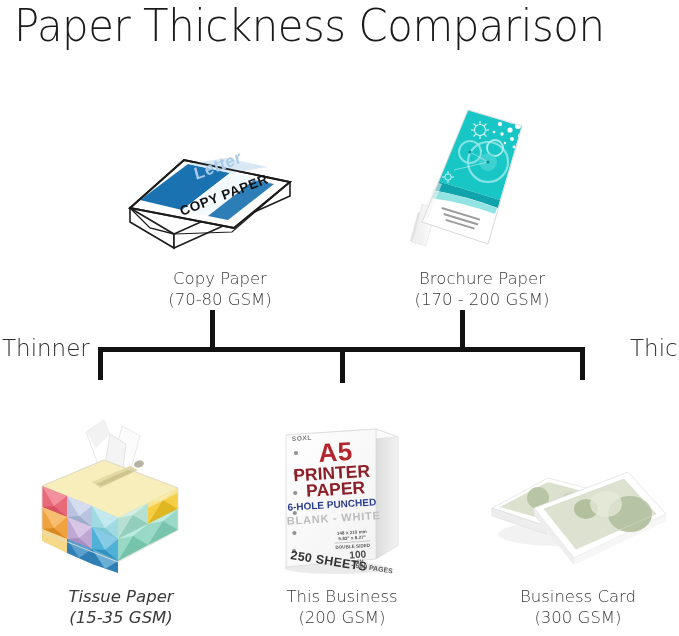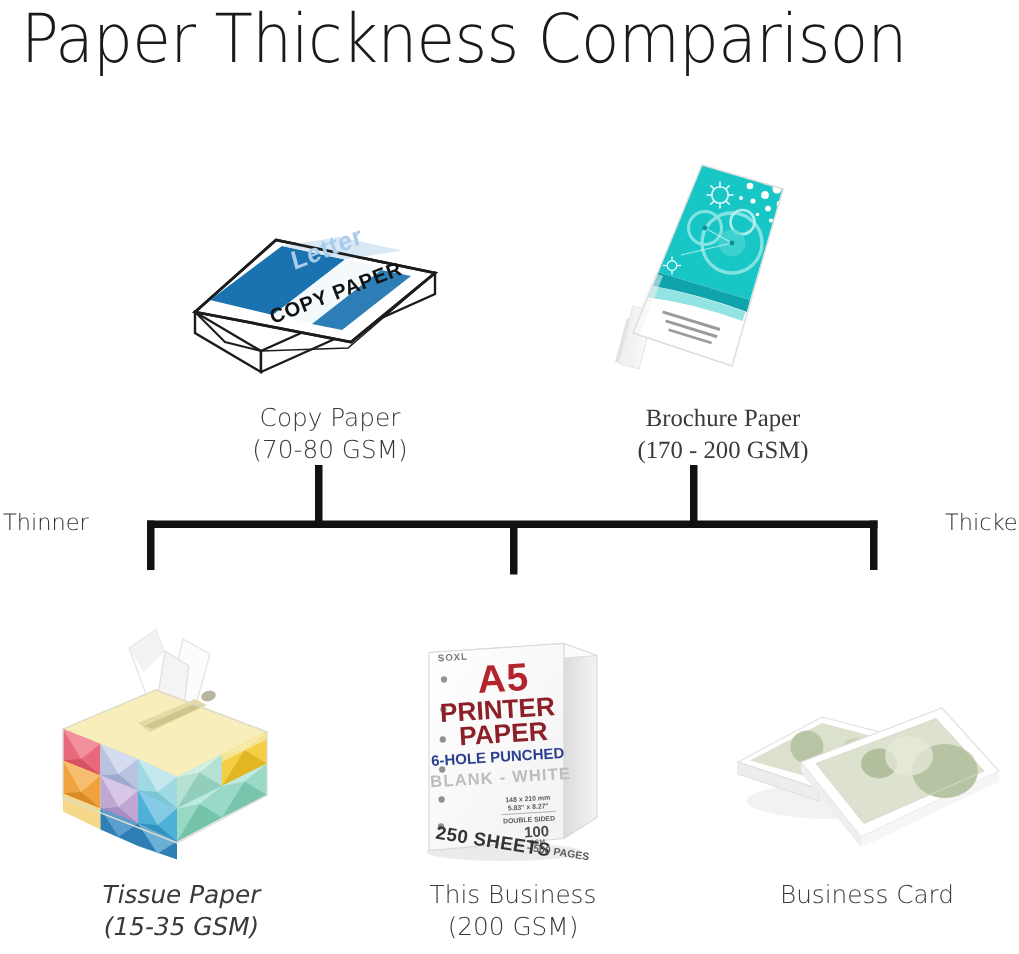--- a/index.html
+++ b/index.html
@@ -76,21 +76,21 @@
     background: #111111;
   }
   .tick.up { top: 310px; height: 40px; }
   .tick.down { top: 350px; height: 33px; }
 
   .axis-side-label {
     position: absolute;
     top: 337px;
     font-family: "DejaVu Sans", sans-serif;
     font-weight: 300;
-    font-size: 15px;
+    font-size: 23px;
     line-height: 22px;
     color: #2f2f2f;
     white-space: nowrap;
   }
   #label-thinner { left: 2px; }
   #label-thicker { left: 630px; }
 
   
   #copy-paper-art {
     position: absolute;
@@ -136,21 +136,21 @@
     position: absolute;
     left: 478px;
     top: 470px;
     width: 190px;
     height: 110px;
   }
   #business-card-art svg { display: block; }
 
   
   #label-copy-paper    { left: 120px; top: 268px; width: 200px; }
-  #label-brochure      { left: 368px; top: 268px; width: 228px; font-family: Liberation Serif, serif; }
+  #label-brochure      { left: 368px; top: 268px; width: 228px; }
   #label-tissue        { left: 22px;  top: 586px; width: 198px; font-style: italic; }
   #label-product       { left: 252px; top: 586px; width: 180px; }
   #label-business-card { left: 478px; top: 586px; width: 200px; }
 </style>
 </head>
 <body>
 
 <div id="chart-title">Paper Thickness Comparison</div>
 
 <div id="copy-paper-art">
@@ -456,13 +456,14 @@
   <span class="gsm">(15-35 GSM)</span>
 </div>
 
 <div class="item-label" id="label-product">
   <span>This Business</span>
   <span class="gsm">(200 GSM)</span>
 </div>
 
 <div class="item-label" id="label-business-card">
   <span>Business Card</span>
+  <span class="gsm">(300 GSM)</span>
 </div>
 
 </body></html>

